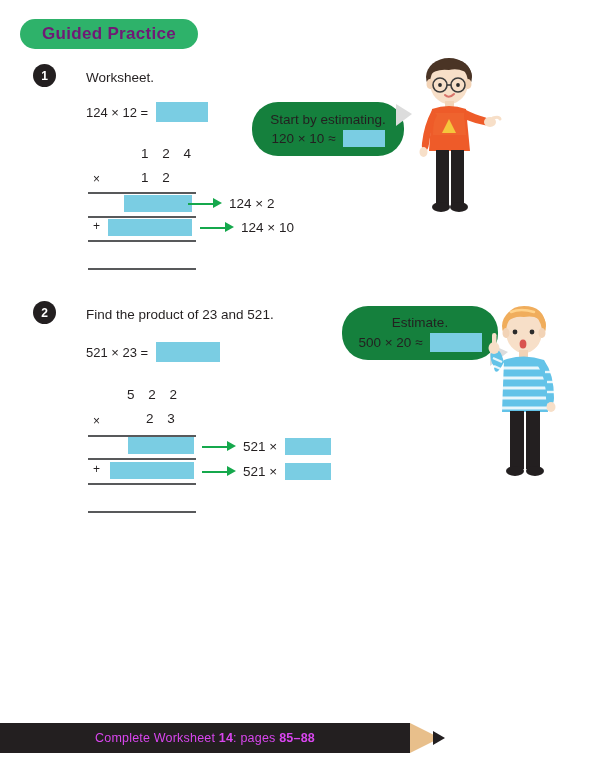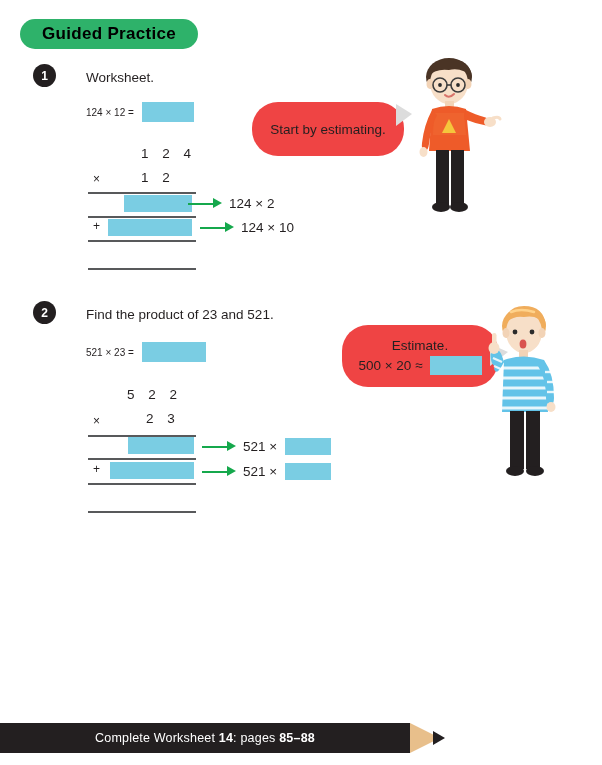--- a/index.html
+++ b/index.html
@@ -20,21 +20,21 @@
   .banner {
     position: absolute;
     left: 20px;
     top: 19px;
     height: 30px;
     padding: 0 22px;
     display: flex;
     align-items: center;
     background: #2eb26a;
     border-radius: 16px;
-    color: #000000;
+    color: #701a75;
     font-size: 17px;
     font-weight: bold;
     letter-spacing: 0.3px;
   }
 
   .num-badge {
     position: absolute;
     width: 23px;
     height: 23px;
     border-radius: 50%;
@@ -49,21 +49,21 @@
 
   .prompt {
     position: absolute;
     font-size: 13.5px;
     color: #231f20;
     white-space: nowrap;
   }
 
   .eq-line {
     position: absolute;
-    font-size: 10px;
+    font-size: 13px;
     white-space: nowrap;
     display: flex;
     align-items: center;
   }
 
   
   .bluebox {
     background: #7acde3;
     display: inline-block;
   }
@@ -112,21 +112,21 @@
     right: 0; top: 0;
     width: 0; height: 0;
     border-top: 5.5px solid transparent;
     border-bottom: 5.5px solid transparent;
     border-left: 9px solid #15a84c;
   }
 
   
   .bubble {
     position: absolute;
-    background: #ef4444;
+    background: #15803d;
     border-radius: 26px;
     display: flex;
     flex-direction: column;
     align-items: center;
     justify-content: center;
     text-align: center;
     font-size: 13.5px;
     color: #231f20;
   }
   .bubble .l1 { white-space: nowrap; }
@@ -150,21 +150,21 @@
     left: 0;
     top: 723px;
     width: 410px;
     height: 30px;
     background: #231f20;
     display: flex;
     align-items: center;
     justify-content: center;
   }
   .pencil-text {
-    color: #ffffff;
+    color: #d946ef;
     font-size: 12.5px;
     white-space: nowrap;
     letter-spacing: 0.2px;
   }
   .pencil-text b { font-weight: bold; }
   .pencil-wood {
     position: absolute;
     left: 410px;
     top: 723px;
     width: 0; height: 0;
@@ -229,20 +229,24 @@
 <div class="arrow-row" style="left:200px; top:220px;">
   <span class="arrow">
     <span class="shaft"></span>
       <span class="head"></span>
   </span>
   <span>124 × 10</span>
 </div>
 
 <div class="bubble" style="left:252px; top:102px; width:152px; height:54px;">
   <div class="l1">Start by estimating.</div>
+  <div class="l2">
+    <span>120 × 10 ≈</span>
+    <span class="bluebox" style="width:42px; height:17px; margin-left:7px;"></span>
+  </div>
 </div>
 <div class="bubble-tail" style="left:396px; top:104px;
      border-left:16px solid #dcdcdc; border-top:10px solid transparent; border-bottom:12px solid transparent;"></div>
 
 <div class="char" style="left:404px; top:55px;">
   <svg width="105" height="165" viewBox="0 0 105 165">
 
     <ellipse cx="45" cy="22" rx="23" ry="19" fill="#4a3425"></ellipse>
 
     <ellipse cx="45" cy="28" rx="19" ry="21" fill="#f7dfc8"></ellipse>
@@ -323,21 +327,21 @@
 
 <div class="arrow-row" style="left:202px; top:463px;">
   <span class="arrow">
     <span class="shaft"></span>
       <span class="head"></span>
   </span>
   <span>521 ×</span>
   <span class="bluebox" style="width:46px; height:17px; margin-left:8px;"></span>
 </div>
 
-<div class="bubble" style="left:342px; top:325px; width:156px; height:62px;justify-content:center;">
+<div class="bubble" style="left:342px; top:306px; width:156px; height:54px;justify-content:center;">
   <div class="l1">Estimate.</div>
   <div class="l2">
     <span>500 × 20 ≈</span>
     <span class="bluebox" style="width:52px; height:19px; margin-left:7px;"></span>
   </div>
 </div>
 <div class="bubble-tail" style="left:490px; top:344px;
      border-left:18px solid #dcdcdc; border-top:8px solid transparent; border-bottom:14px solid transparent;"></div>
 
 <div class="char" style="left:466px; top:300px;">

